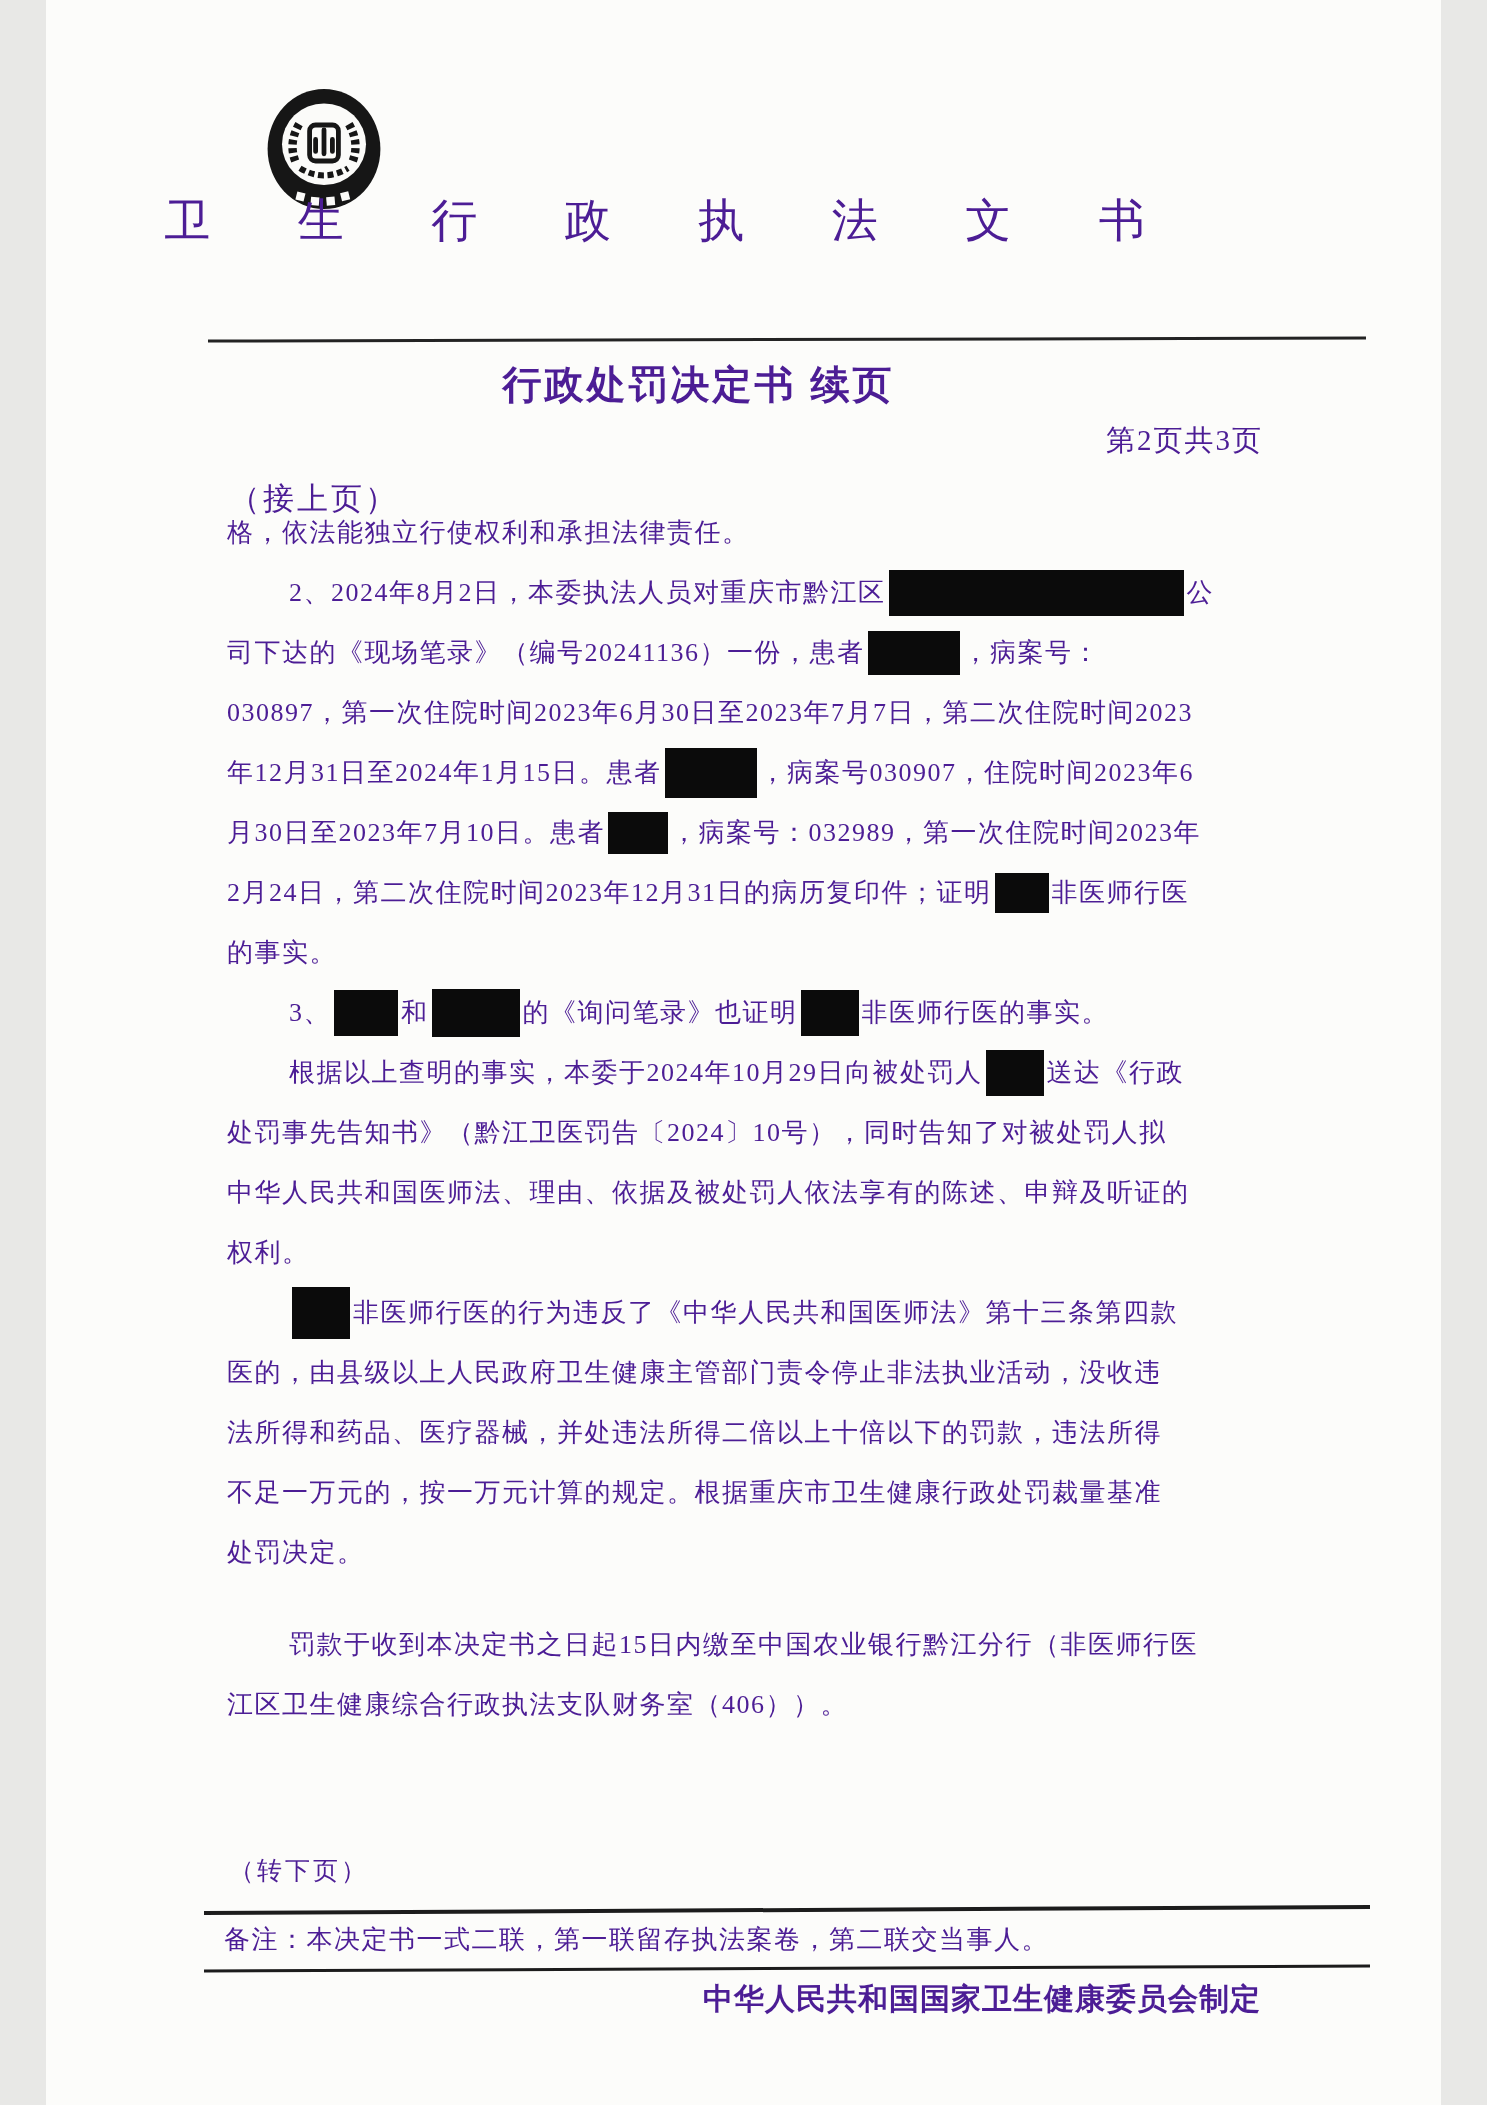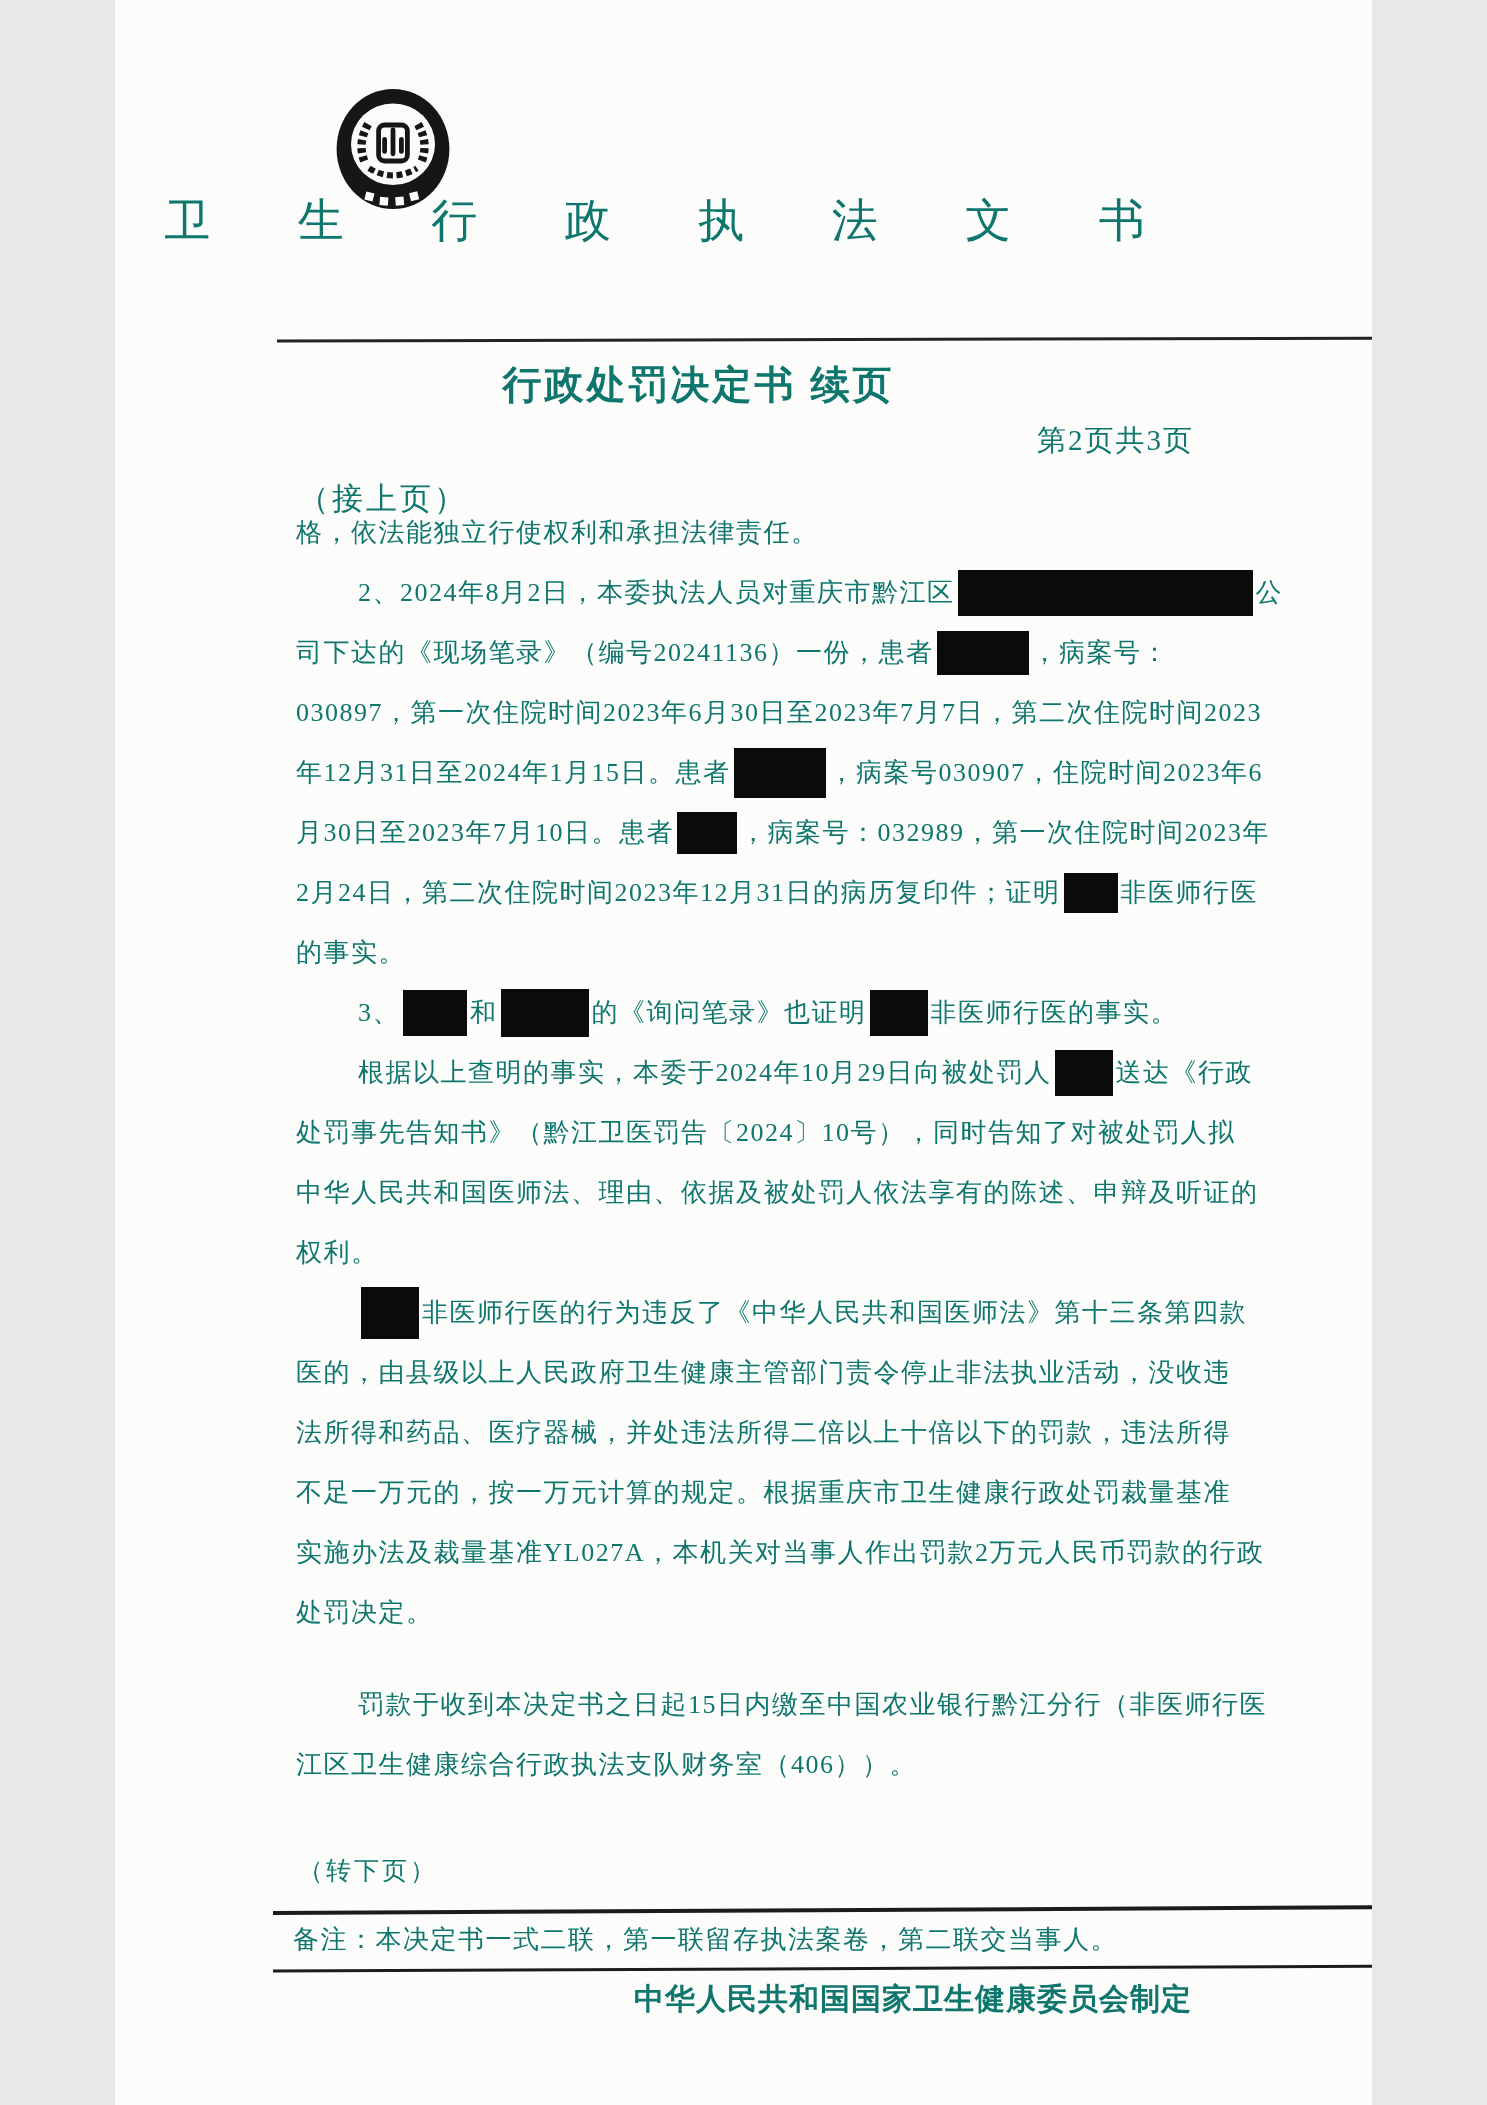--- a/index.html
+++ b/index.html
@@ -1,21 +1,21 @@
 <!DOCTYPE html>
 <html><head>
 <meta charset="utf-8">
 <style>
   html,body{margin:0;padding:0;background:#e8e8e6;}
   #page{
     position:relative;
-    width:1257px;height:2105px;
+    width:1395px;height:2105px;
     margin:0 auto;
     background:#fcfcfa;
-    color:#0f766e;
+    color:#4c1d95;
     font-family:"Liberation Serif","DejaVu Serif",serif;
     overflow:hidden;
   }
   .seal{position:absolute;left:218px;top:86px;width:120px;height:126px;}
   .category-title{
     position:absolute;top:190px;left:0;width:100%;
     text-align:center;font-size:46px;letter-spacing:38px;
     transform:translateX(-70px);white-space:nowrap;
     font-weight:400;
   }
@@ -115,21 +115,20 @@
       <div class="line"><span>的事实。</span></div>
       <div class="line indent"><span>3、</span><span class="redact" style="width: 64px; height: 46px;"></span><span>和</span><span class="redact" style="width: 88px; height: 48px;"></span><span>的《询问笔录》也证明</span><span class="redact" style="width: 58px; height: 46px;"></span><span>非医师行医的事实。</span></div>
       <div class="line indent"><span>根据以上查明的事实，本委于2024年10月29日向被处罚人</span><span class="redact" style="width: 58px; height: 46px;"></span><span>送达《行政</span></div>
       <div class="line"><span>处罚事先告知书》（黔江卫医罚告〔2024〕10号），同时告知了对被处罚人拟</span></div>
       <div class="line"><span>中华人民共和国医师法、理由、依据及被处罚人依法享有的陈述、申辩及听证的</span></div>
       <div class="line"><span>权利。</span></div>
       <div class="line indent"><span class="redact" style="width: 58px; height: 52px;"></span><span>非医师行医的行为违反了《中华人民共和国医师法》第十三条第四款</span></div>
       <div class="line"><span>医的，由县级以上人民政府卫生健康主管部门责令停止非法执业活动，没收违</span></div>
       <div class="line"><span>法所得和药品、医疗器械，并处违法所得二倍以上十倍以下的罚款，违法所得</span></div>
       <div class="line"><span>不足一万元的，按一万元计算的规定。根据重庆市卫生健康行政处罚裁量基准</span></div>
-      <div class="line"><span>实施办法及裁量基准YL027A，本机关对当事人作出罚款2万元人民币罚款的行政</span></div>
       <div class="line"><span>处罚决定。</span></div>
       <div class="line indent gap"><span>罚款于收到本决定书之日起15日内缴至中国农业银行黔江分行（非医师行医</span></div>
       <div class="line"><span>江区卫生健康综合行政执法支队财务室（406））。</span></div>
     </div>
 
   <div class="continuation-bottom">（转下页）</div>
   <div class="rule-bottom-1"></div>
   <div class="remark">备注：本决定书一式二联，第一联留存执法案卷，第二联交当事人。</div>
   <div class="rule-bottom-2"></div>
   <div class="issuer">中华人民共和国国家卫生健康委员会制定</div>

